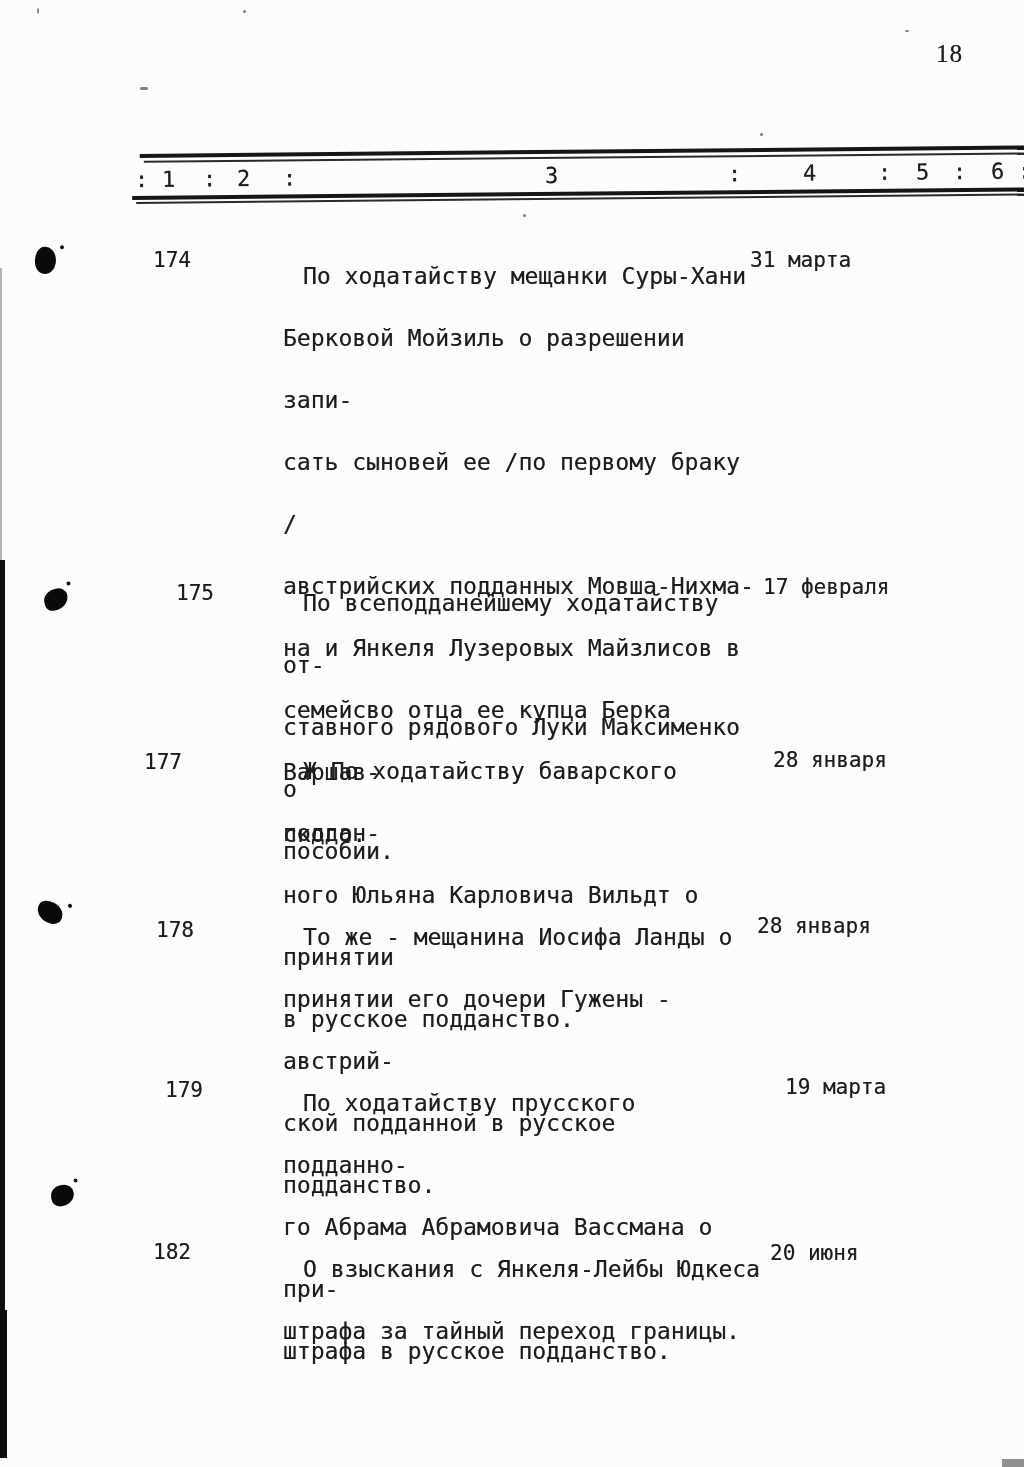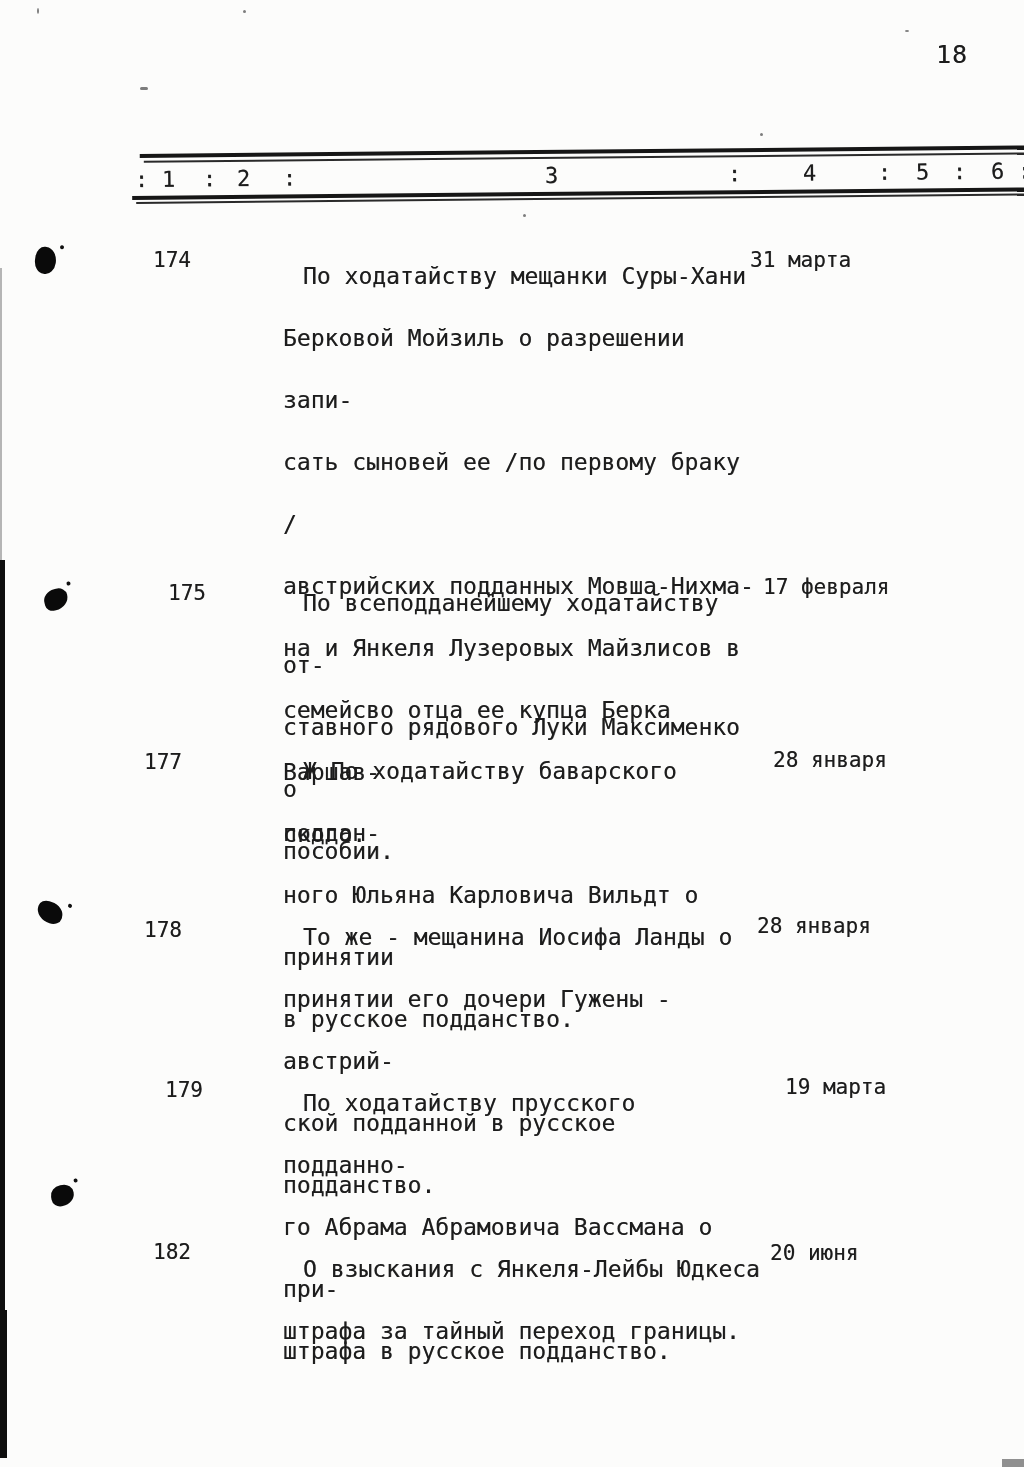--- a/index.html
+++ b/index.html
@@ -11,20 +11,21 @@
     font-family: "DejaVu Sans Mono", "Liberation Mono", monospace;
     color: #1c1c1c;
   }
   .page { position: absolute; inset: 0; }
 
   
   .page-number {
     position: absolute; left: 936px; top: 40px;
     font-size: 25px; letter-spacing: 1px;
     text-shadow: 0.3px 0.3px 0 rgba(25,25,25,.6);
+    font-family: Liberation Serif, serif;
   }
 
   
   .header-band {
     position: absolute; left: 128px; top: 152px;
     width: 910px; height: 56px;
     transform: rotate(-0.55deg);
     transform-origin: left center;
   }
   .rule { position: absolute; background: #161616; }
@@ -126,37 +127,37 @@
 Берковой Мойзиль о разрешении запи-
 сать сыновей ее /по первому браку /
 австрийских подданных Мовша-Нихма-
 на и Янкеля Лузеровых Майзлисов в
 семейсво отца ее купца Берка Варшав-
 ского.</div>
     <div class="entry-date" style="left:750px">31 марта</div>
   </div>
 
   <div class="entry" style="top:572px">
-    <div class="entry-number" style="left:168px; top:9px">175</div>
+    <div class="entry-number" style="left:176px; top:9px">175</div>
     <div class="entry-text">По всеподданейшему ходатайству от-
 ставного рядового Луки Максименко о
 пособии.</div>
     <div class="entry-date" style="left:763px">17 февраля</div>
   </div>
 
   <div class="entry" style="top:740px">
     <div class="entry-number" style="left:144px; top:10px">177</div>
     <div class="entry-text">Ж По ходатайству баварского поддан-
 ного Юльяна Карловича Вильдт о принятии
 в русское подданство.</div>
     <div class="entry-date" style="left:773px; top:8px">28 января</div>
   </div>
 
   <div class="entry" style="top:906px">
-    <div class="entry-number" style="left:144px; top:12px">178</div>
+    <div class="entry-number" style="left:156px; top:12px">178</div>
     <div class="entry-text">То же - мещанина Иосифа Ланды о
 принятии его дочери Гужены - австрий-
 ской подданной в русское подданство.</div>
     <div class="entry-date" style="left:757px; top:8px">28 января</div>
   </div>
 
   <div class="entry" style="top:1072px">
     <div class="entry-number" style="left:165px; top:6px">179</div>
     <div class="entry-text">По ходатайству прусского подданно-
 го Абрама Абрамовича Вассмана о при-

